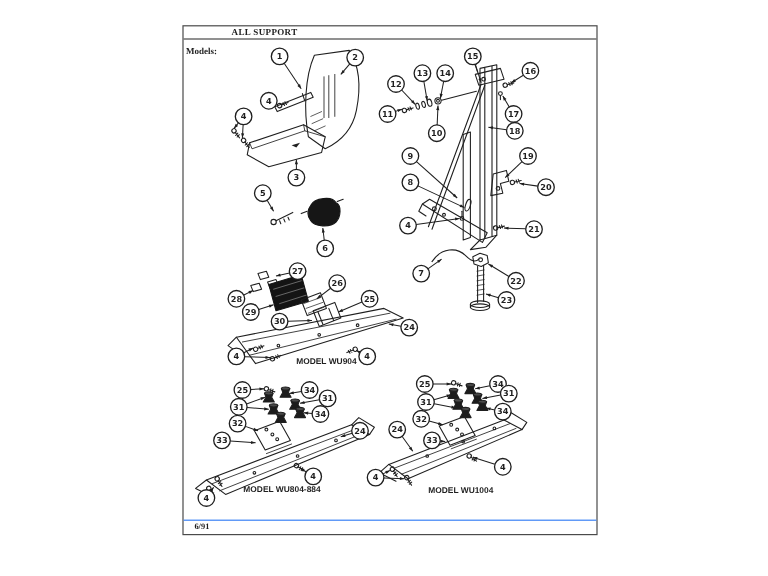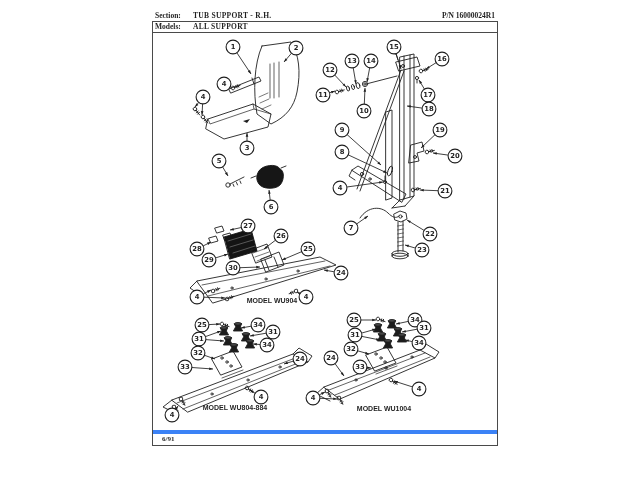--- a/index.html
+++ b/index.html
@@ -10,46 +10,41 @@
   .doc{position:absolute;inset:0}
   .section-row{position:absolute;left:152px;top:11px;width:345px;height:10px;
     font-size:7.5px;font-weight:bold;white-space:nowrap}
   .section-label{position:absolute;left:3px;top:0}
   .section-title{position:absolute;left:41px;top:0;letter-spacing:.3px}
   .part-number{position:absolute;right:2px;top:0}
   .frame{position:absolute;left:152px;top:21px;width:344px;height:423px;
     border:1px solid #4a4a4a}
   .models-row{position:absolute;left:0;top:0;width:100%;height:10px;
     border-bottom:1px solid #4a4a4a;font-size:7.5px;font-weight:bold}
-  .models-label{position:absolute;left:2px;top:0}
+  .models-label{position:absolute;left:2px;top:16px}
   .models-value{position:absolute;left:40px;top:0;letter-spacing:.3px}
   .footer-row{position:absolute;left:0;bottom:0;width:100%;height:11px;
-    border-top:4px solid #3b82f6;font-size:7px;font-weight:bold}
+    border-top:1px solid #3b82f6;font-size:7px;font-weight:bold}
   .rev{position:absolute;left:9px;top:1px}
   .page-num{position:absolute;left:310px;top:480px;width:26px;text-align:right;
     font-size:7.5px;letter-spacing:2px}
   svg.art{position:absolute;left:0;top:0;width:640px;height:480px}
   .lines{stroke:#1f1f1f;stroke-width:.9;fill:none;stroke-linecap:round;stroke-linejoin:round}
   #callouts line{stroke:#1f1f1f;stroke-width:.85}
   #callouts circle{fill:#fff;stroke:#1f1f1f;stroke-width:1.1}
   #callouts text{font-family:"DejaVu Sans",sans-serif;font-weight:bold;font-size:6.8px;
     text-anchor:middle;fill:#1f1f1f;stroke:none}
   .model-label{font-family:"Liberation Sans",sans-serif;font-weight:bold;font-size:7px;
     text-anchor:middle;fill:#1f1f1f;stroke:none}
 </style>
 </head>
 <body>
 
 <div class="doc">
 
-  <div class="section-row">
-    <span class="section-label">Section:</span>
-    <span class="section-title">TUB SUPPORT - R.H.</span>
-    <span class="part-number">P/N 16000024R1</span>
-  </div>
 
   <div class="frame">
     <div class="models-row">
       <span class="models-label">Models:</span>
       <span class="models-value">ALL SUPPORT</span>
     </div>
     <div class="footer-row">
       <span class="rev">6/91</span>
     </div>
   </div>

